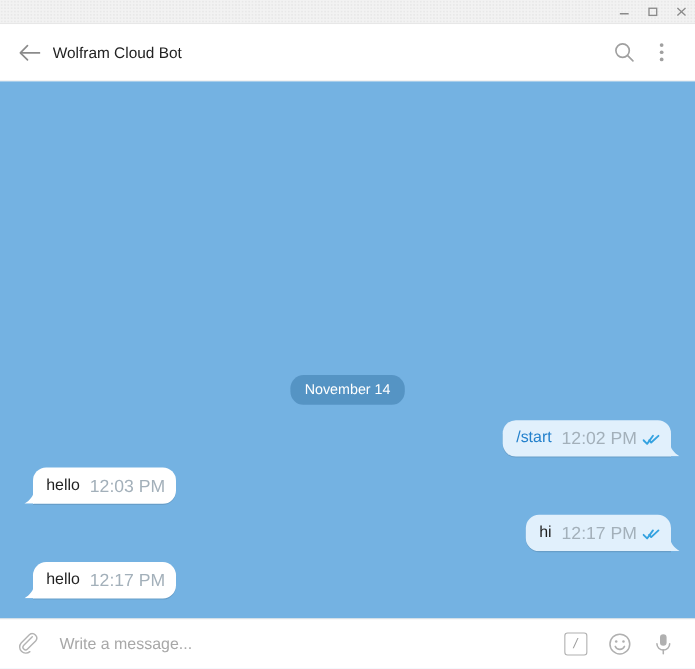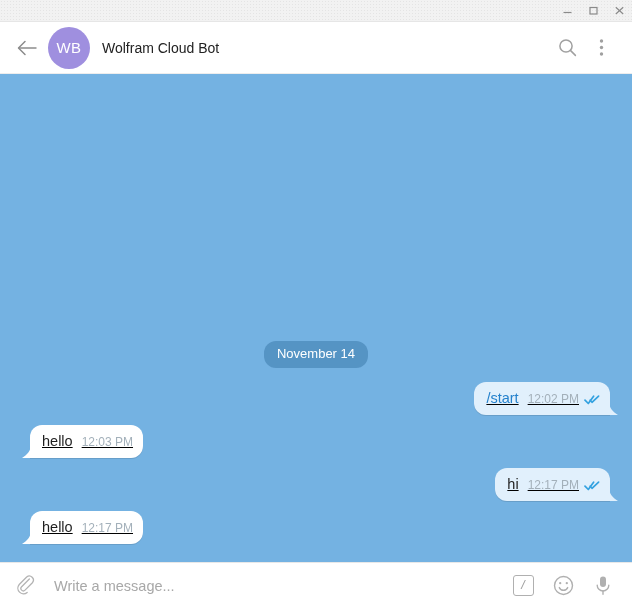--- a/index.html
+++ b/index.html
@@ -158,21 +158,20 @@
   .row.in  { justify-content: flex-start; }
 
   .bubble {
     position: relative;
     max-width: 74%;
     padding: 7px 10px 7px 12px;
     display: flex;
     align-items: flex-end;
     box-sizing: border-box;
     box-shadow: 0 1px 0.5px rgba(0, 0, 0, 0.11);
-    text-decoration: underline;
   }
   .bubble.in {
     background: #ffffff;
     border-radius: 12px 12px 12px 0;
     margin-left: 20px;
   }
   .bubble.out {
     background: #e1f0fc;
     border-radius: 12px 12px 0 12px;
     margin-right: 12px;
@@ -212,21 +211,21 @@
     color: #2481cc;
   }
   .msg-meta {
     display: flex;
     align-items: center;
     flex: 0 0 auto;
     margin-left: 9px;
     padding-bottom: 1px;
   }
   .msg-time {
-    font-size: 12px;
+    font-size: 16px;
     color: #a3b0ba;
     line-height: 15px;
     white-space: nowrap;
   }
   .ticks {
     margin-left: 5px;
     display: flex;
     align-items: center;
     color: #34a2e0;
   }
@@ -316,23 +315,20 @@
       </svg>
     </div>
   </div>
 
   <div class="chat-header">
     <div class="back-btn">
       <svg width="21" height="16" viewBox="0 0 21 16" aria-hidden="true">
         <line x1="1.5" y1="8" x2="19.5" y2="8" stroke="currentColor" stroke-width="1.5"></line>
         <polyline points="8,1.5 1.5,8 8,14.5" fill="none" stroke="currentColor" stroke-width="1.5" stroke-linecap="round" stroke-linejoin="round"></polyline>
       </svg>
-    </div>
-    <div class="avatar">
-      <span>WB</span>
     </div>
     <div class="peer-info">
       <div class="peer-title">Wolfram Cloud Bot</div>
     </div>
     <div class="header-actions">
       <div class="hdr-icon">
         <svg width="19" height="19" viewBox="0 0 19 19" aria-hidden="true">
           <circle cx="8" cy="8" r="6.1" fill="none" stroke="currentColor" stroke-width="1.5"></circle>
           <line x1="12.4" y1="12.4" x2="17.4" y2="17.4" stroke="currentColor" stroke-width="1.5" stroke-linecap="round"></line>
         </svg>

